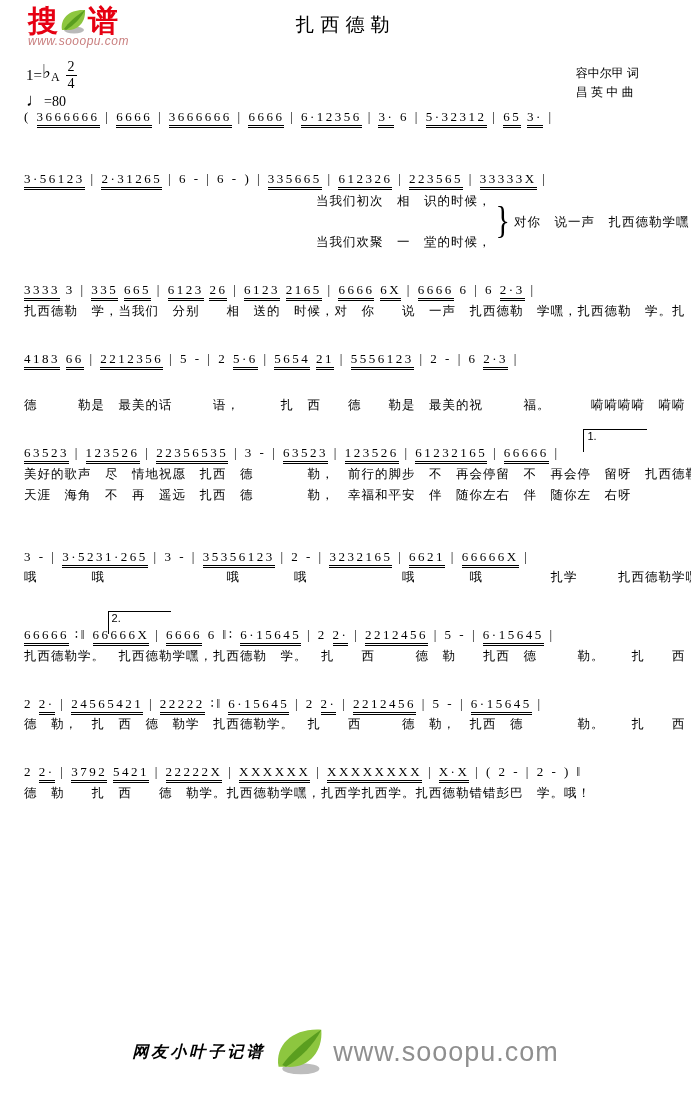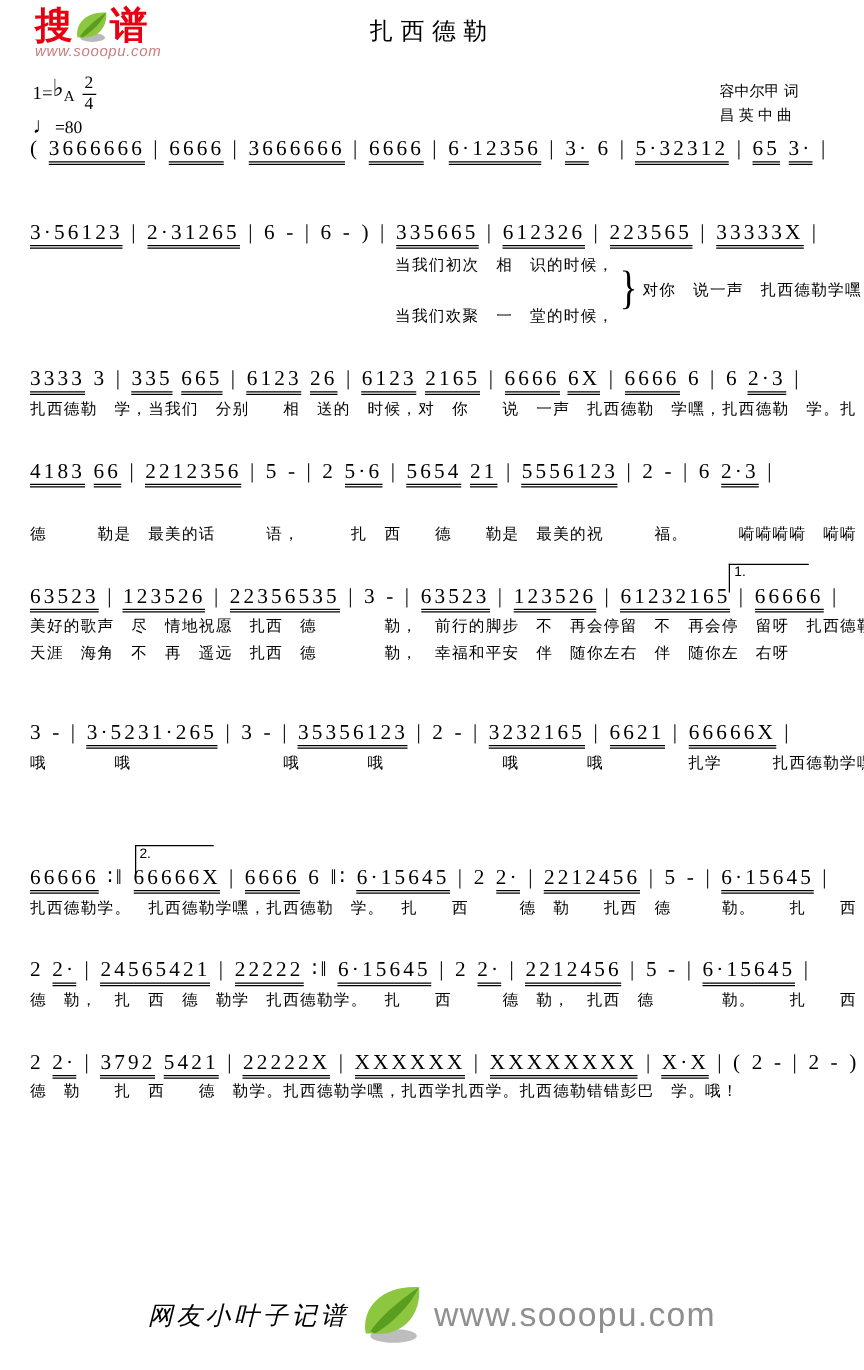--- a/index.html
+++ b/index.html
@@ -20,34 +20,34 @@
   .keyletter{font-size:12px;position:relative;top:2px;margin-right:6px;}
   .meter{display:inline-block;text-align:center;font-size:14px;line-height:1;vertical-align:middle;}
   .meter .top{border-bottom:1px solid #000;padding:0 2px 1px;}
   .meter .bot{padding-top:1px;}
   .temporow{font-size:14px;margin-top:2px;}
   .temponote{font-size:18px;}
 
   
   .score{position:absolute;top:108px;left:24px;width:643px;}
   .score-line{position:relative;margin-bottom:30px;}
-  .notation{font-size:17px;letter-spacing:2.5px;white-space:nowrap;line-height:1.35;}
+  .notation{font-size:13px;letter-spacing:2.5px;white-space:nowrap;line-height:1.35;}
   .notation .beam{border-bottom:3px double #000;padding-bottom:1px;}
   .lyrics{font-size:12.5px;font-family:"Liberation Sans",sans-serif;margin-top:4px;letter-spacing:1px;white-space:nowrap;}
   .lyr2wrap{display:flex;align-items:center;margin-top:2px;}
   .lyr2col{display:flex;flex-direction:column;gap:20px;}
   .brace{font-size:30px;font-family:"Liberation Serif",serif;margin:0 4px;transform:scaleY(1.25);}
   .volta{position:absolute;top:-15px;font-size:11px;border-top:1px solid #000;border-left:1px solid #000;padding:0 50px 10px 3px;font-family:"Liberation Sans",sans-serif;}
   .mb-lg{margin-bottom:44px;}
-  .mb-xl{margin-bottom:72px;}
+  .mb-xl{margin-bottom:40px;}
   .indent-lyr{padding-left:292px;}
 
   
   .footer{position:absolute;top:1026px;left:0;width:100%;display:flex;justify-content:center;align-items:center;gap:6px;}
-  .transcriber{font-style:italic;font-size:20px;letter-spacing:3px;}
+  .transcriber{font-style:italic;font-size:16px;letter-spacing:3px;font-weight:bold;}
   .footer-leaf{width:56px;height:52px;}
   .footer-url{color:#8f8f8f;font-size:27px;font-family:"Liberation Sans",sans-serif;letter-spacing:1px;}
 </style>
 </head>
 <body>
 
 <div class="logo">
   <div class="logo-row">
     <span class="logo-char">搜</span>
     <svg class="logo-leaf" viewBox="0 0 30 28">

